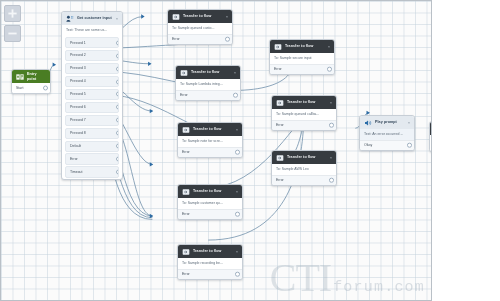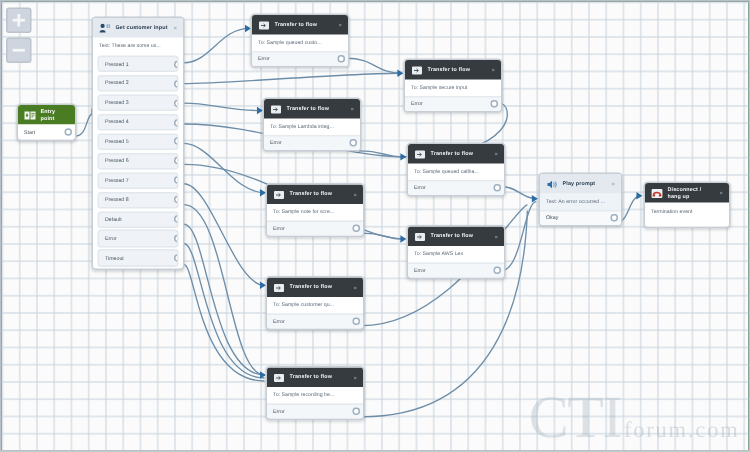--- a/index.html
+++ b/index.html
@@ -4,22 +4,22 @@
 <style>
   * { box-sizing: border-box; margin: 0; padding: 0; }
   body {
     width: 500px; height: 301px;
     font-family: "Liberation Sans", sans-serif;
     background: #ffffff;
     overflow: hidden;
   }
   #app {
     position: relative;
-    width: 500px; height: 301px;
-    background: #14532d;
+    width: 432px; height: 301px;
+    background: #000000;
     border: 1px solid #b9c0c7;
     overflow: hidden;
   }
   
   #canvas {
     position: absolute; inset: 0;
     background-color: #fbfbfb;
     background-image:
       linear-gradient(to right, rgba(200,212,222,0.55) 1px, transparent 1px),
       linear-gradient(to bottom, rgba(200,212,222,0.55) 1px, transparent 1px);
@@ -161,21 +161,21 @@
     pointer-events: none;
     user-select: none;
   }
   #watermark .wm-big {
     font-family: "Liberation Serif", serif;
     font-size: 40px; line-height: .9;
     color: rgba(150,165,180,0.30);
     letter-spacing: -1px;
   }
   #watermark .wm-small {
-    font-family: Liberation Serif, serif;
+    font-family: Liberation Mono, monospace;
     font-size: 15px;
     color: rgba(150,165,180,0.34);
     letter-spacing: 1.2px;
     padding-left: 2px;
   }
 </style>
 </head>
 <body>
 
 <div id="app">

